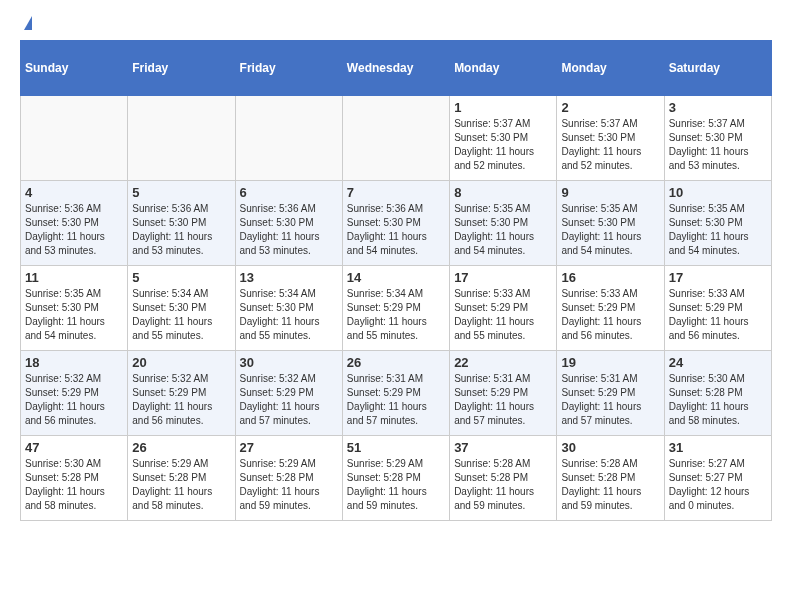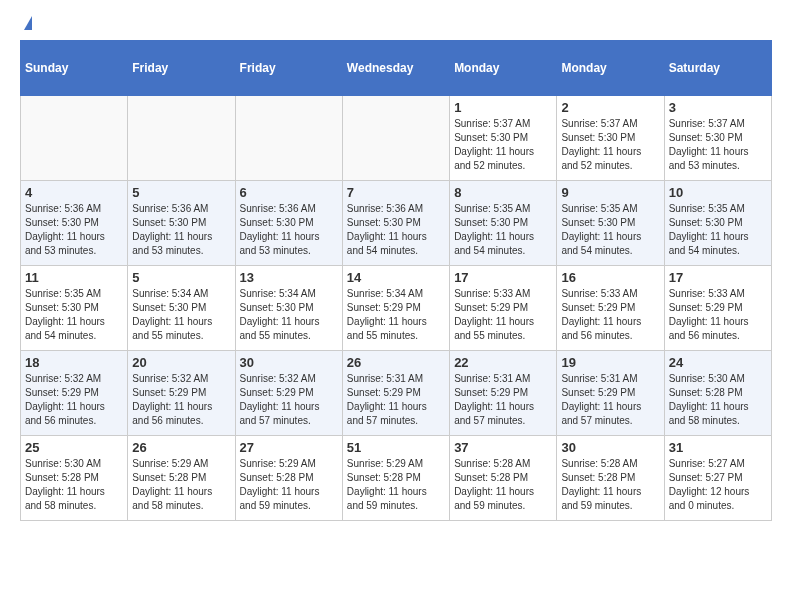--- a/index.html
+++ b/index.html
@@ -230,21 +230,21 @@
           <div class="day-number">19</div>
           <div class="day-info">Sunrise: 5:31 AM<br>Sunset: 5:29 PM<br>Daylight: 11 hours<br>and 57 minutes.</div>
         </td>
         <td>
           <div class="day-number">24</div>
           <div class="day-info">Sunrise: 5:30 AM<br>Sunset: 5:28 PM<br>Daylight: 11 hours<br>and 58 minutes.</div>
         </td>
       </tr>
       <tr>
         <td>
-          <div class="day-number">25</div>
+          <div class="day-number">47</div>
           <div class="day-info">Sunrise: 5:30 AM<br>Sunset: 5:28 PM<br>Daylight: 11 hours<br>and 58 minutes.</div>
         </td>
         <td>
           <div class="day-number">26</div>
           <div class="day-info">Sunrise: 5:29 AM<br>Sunset: 5:28 PM<br>Daylight: 11 hours<br>and 58 minutes.</div>
         </td>
         <td>
           <div class="day-number">27</div>
           <div class="day-info">Sunrise: 5:29 AM<br>Sunset: 5:28 PM<br>Daylight: 11 hours<br>and 59 minutes.</div>
         </td>

